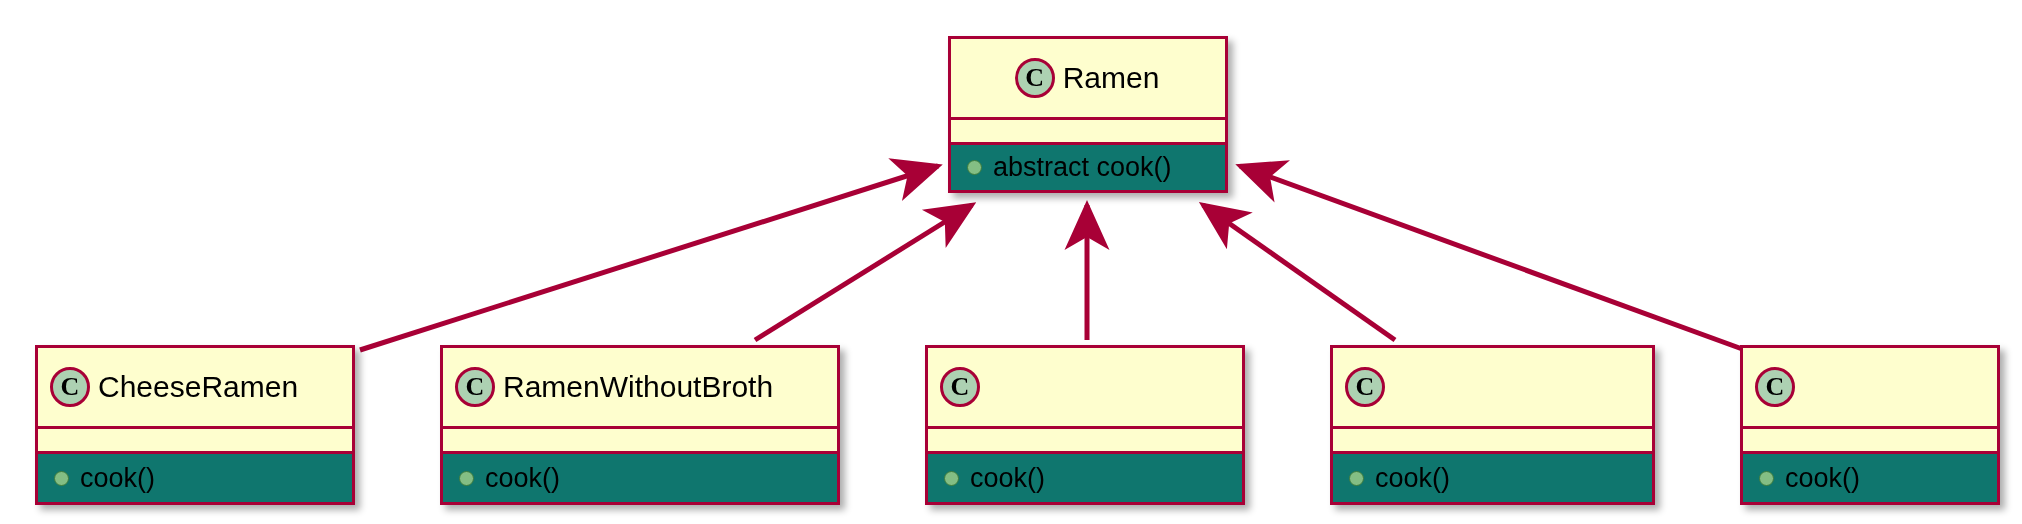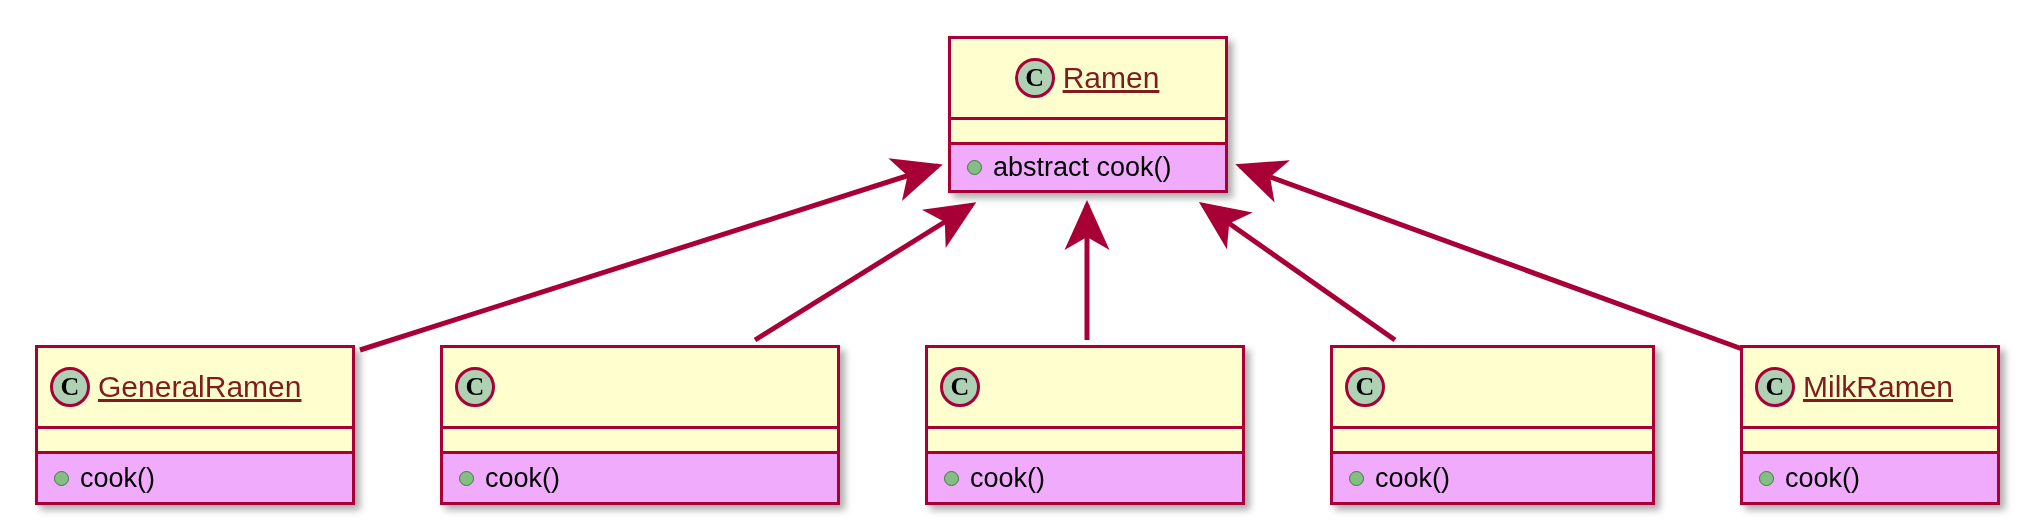--- a/index.html
+++ b/index.html
@@ -59,42 +59,41 @@
     justify-content: center;
     font-family: "Liberation Serif", serif;
     font-weight: bold;
     font-size: 26px;
     line-height: 1;
     color: #000000;
     margin-right: 8px;
   }
   .class-title {
     font-size: 30px;
-    color: #7f1d1d;
+    color: #000000;
     white-space: nowrap;
     letter-spacing: 0px;
-    text-decoration: underline;
   }
   .divider {
     flex: 0 0 auto;
     height: 3px;
     background: #A80036;
     width: 100%;
   }
   .attr-compartment {
     flex: 0 0 auto;
     background: #FEFECE;
   }
   .method-compartment {
     flex: 1 1 auto;
     display: flex;
     align-items: center;
     padding: 0 14px 0 16px;
     box-sizing: border-box;
-    background: #f0abfc;
+    background: #0f766e;
   }
   .member-dot {
     flex: 0 0 auto;
     width: 15px;
     height: 15px;
     border-radius: 50%;
     background: #84BE84;
     border: 1px solid #3D7C3D;
     box-sizing: border-box;
     margin-right: 11px;
@@ -148,34 +147,35 @@
     <div class="divider"></div>
     <div class="method-compartment">
       <span class="member-dot"></span>
       <span class="member-label">abstract cook()</span>
     </div>
   </div>
 
   <div class="class-box" style="left:35px; top:345px; width:320px; height:160px;">
     <div class="class-header" style="height:78px;">
       <span class="stereotype-circle">C</span>
-      <span class="class-title">GeneralRamen</span>
+      <span class="class-title">CheeseRamen</span>
     </div>
     <div class="divider"></div>
     <div class="attr-compartment" style="height:22px;"></div>
     <div class="divider"></div>
     <div class="method-compartment">
       <span class="member-dot"></span>
       <span class="member-label">cook()</span>
     </div>
   </div>
 
   <div class="class-box" style="left:440px; top:345px; width:400px; height:160px;">
     <div class="class-header" style="height:78px;">
       <span class="stereotype-circle">C</span>
+      <span class="class-title">RamenWithoutBroth</span>
     </div>
     <div class="divider"></div>
     <div class="attr-compartment" style="height:22px;"></div>
     <div class="divider"></div>
     <div class="method-compartment">
       <span class="member-dot"></span>
       <span class="member-label">cook()</span>
     </div>
   </div>
 
@@ -201,21 +201,20 @@
     <div class="divider"></div>
     <div class="method-compartment">
       <span class="member-dot"></span>
       <span class="member-label">cook()</span>
     </div>
   </div>
 
   <div class="class-box" style="left:1740px; top:345px; width:260px; height:160px;">
     <div class="class-header" style="height:78px;">
       <span class="stereotype-circle">C</span>
-      <span class="class-title">MilkRamen</span>
     </div>
     <div class="divider"></div>
     <div class="attr-compartment" style="height:22px;"></div>
     <div class="divider"></div>
     <div class="method-compartment">
       <span class="member-dot"></span>
       <span class="member-label">cook()</span>
     </div>
   </div>
 

